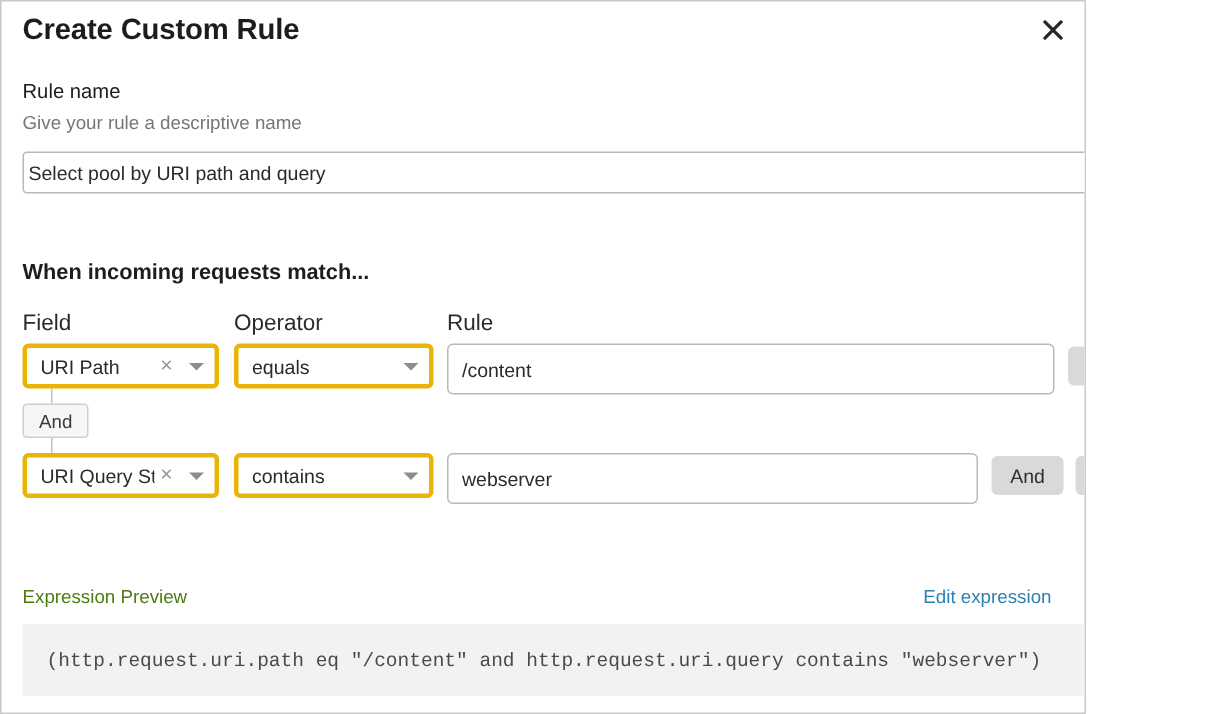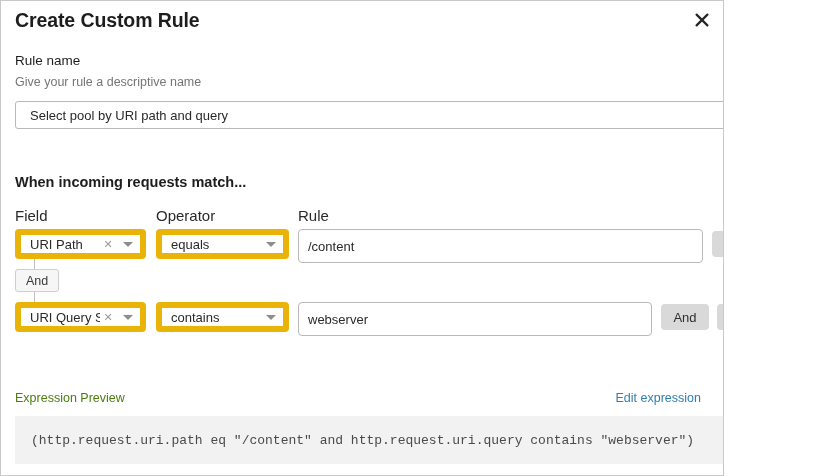--- a/index.html
+++ b/index.html
@@ -65,21 +65,21 @@
     left: 14px;
     top: 100px;
     width: 784px;
     height: 28px;
     border: 1px solid #b9b9b9;
     border-radius: 3px;
     background: #fff;
     font-family: "Liberation Sans", sans-serif;
     font-size: 13px;
     color: #2a2a2a;
-    padding: 0 14px;
+    padding: 0 3px;
     outline: none;
   }
 
   
   #match-heading {
     position: absolute;
     left: 14px;
     top: 173px;
     font-size: 14.5px;
     font-weight: bold;
@@ -98,21 +98,21 @@
   #col-value    { left: 297px; }
 
   
   .cond-row { position: absolute; left: 0; width: 820px; height: 30px; }
   #row-1 { top: 228px; }
   #row-2 { top: 301px; }
 
   .select-box {
     position: absolute;
     height: 30px;
-    border: 6px solid #eab308;
+    border: 3px solid #eab308;
     border-radius: 4px;
     background: #fff;
     display: flex;
     align-items: center;
     cursor: pointer;
     font-size: 13px;
     color: #2a2a2a;
   }
   .select-field    { left: 14px;  width: 131px; }
   .select-operator { left: 155px; width: 133px; }

